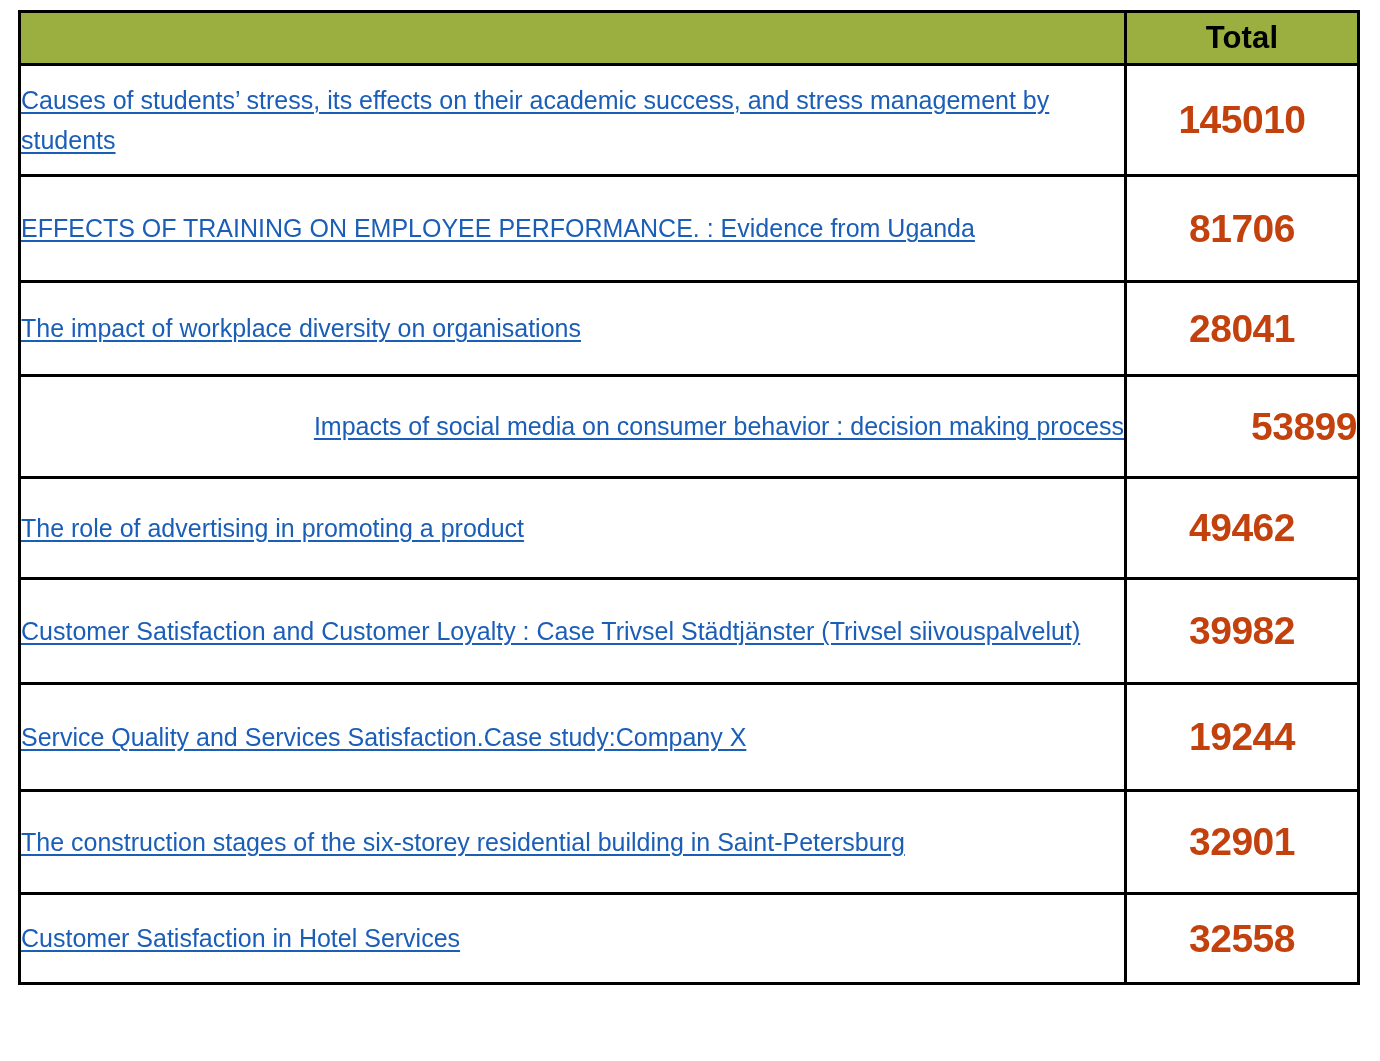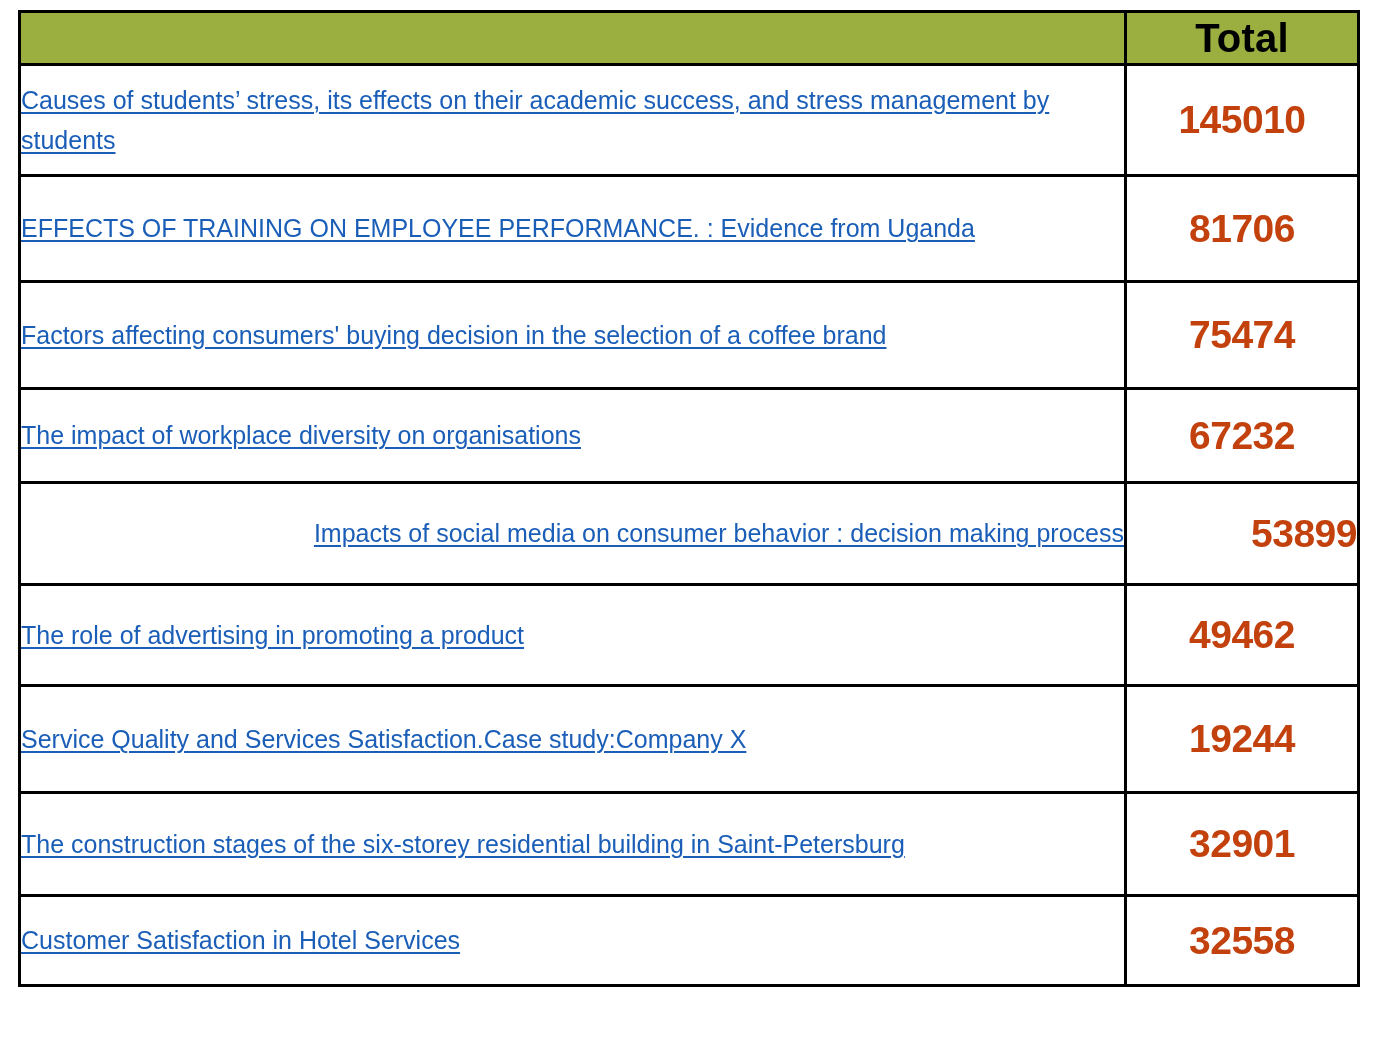--- a/index.html
+++ b/index.html
@@ -53,21 +53,21 @@
     background: #9AAF40;
   }
   th.header-title-cell {
     background: #9AAF40;
   }
   th.header-total-cell {
     text-align: center;
     background: #9AAF40;
   }
   .header-total-label {
-    font-size: 40px;
+    font-size: 31px;
     font-weight: bold;
     color: #000000;
     letter-spacing: 0.2px;
     font-family: "Liberation Sans", sans-serif;
   }
 
   
   td.title-cell {
     padding: 10px 0 10px 10px;
   }
@@ -141,35 +141,27 @@
 
         <tr data-h="103">
           <td class="title-cell">
             <a class="title-link">EFFECTS OF TRAINING ON EMPLOYEE PERFORMANCE. : Evidence from Uganda</a>
           </td>
           <td class="total-cell">
             <span class="total-value">81706</span>
           </td>
         </tr>
 
-        <tr data-h="104">
-          <td class="title-cell">
-            <a class="title-link">Factors affecting consumers' buying decision in the selection of a coffee brand</a>
-          </td>
-          <td class="total-cell">
-            <span class="total-value">75474</span>
-          </td>
-        </tr>
 
         <tr data-h="91">
           <td class="title-cell">
             <a class="title-link">The impact of workplace diversity on organisations</a>
           </td>
           <td class="total-cell">
-            <span class="total-value">67232</span>
+            <span class="total-value">28041</span>
           </td>
         </tr>
 
         <tr data-h="99">
           <td class="title-cell">
             <a class="title-link">Impacts of social media on consumer behavior : decision making process</a>
           </td>
           <td class="total-cell">
             <span class="total-value">53899</span>
           </td>
@@ -177,20 +169,28 @@
 
         <tr data-h="98">
           <td class="title-cell">
             <a class="title-link">The role of advertising in promoting a product</a>
           </td>
           <td class="total-cell">
             <span class="total-value">49462</span>
           </td>
         </tr>
 
+        <tr data-h="102">
+          <td class="title-cell">
+            <a class="title-link">Customer Satisfaction and Customer Loyalty : Case Trivsel Städtjänster (Trivsel siivouspalvelut)</a>
+          </td>
+          <td class="total-cell">
+            <span class="total-value">39982</span>
+          </td>
+        </tr>
 
         <tr data-h="104">
           <td class="title-cell">
             <a class="title-link">Service Quality and Services Satisfaction.Case study:Company X</a>
           </td>
           <td class="total-cell">
             <span class="total-value">19244</span>
           </td>
         </tr>
 

